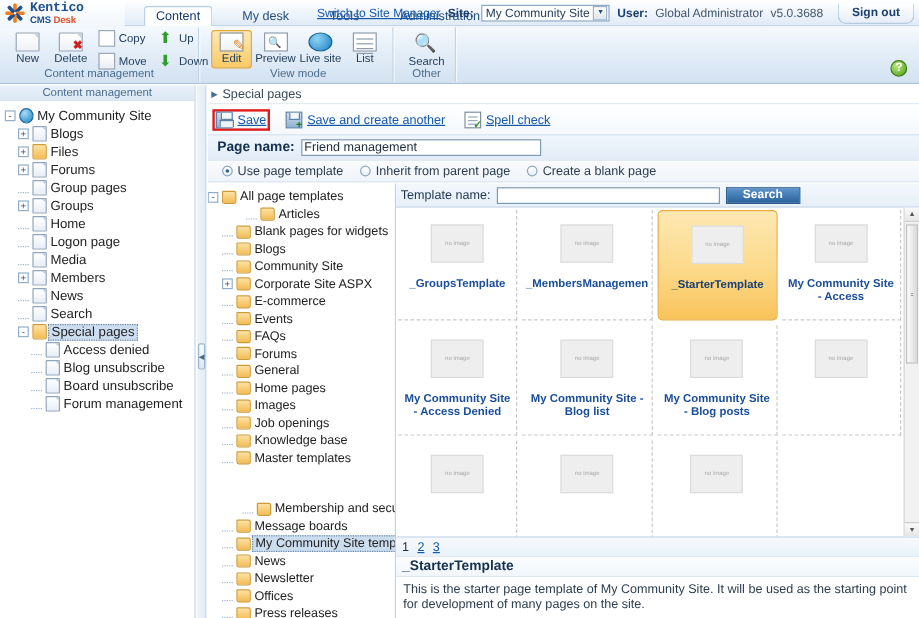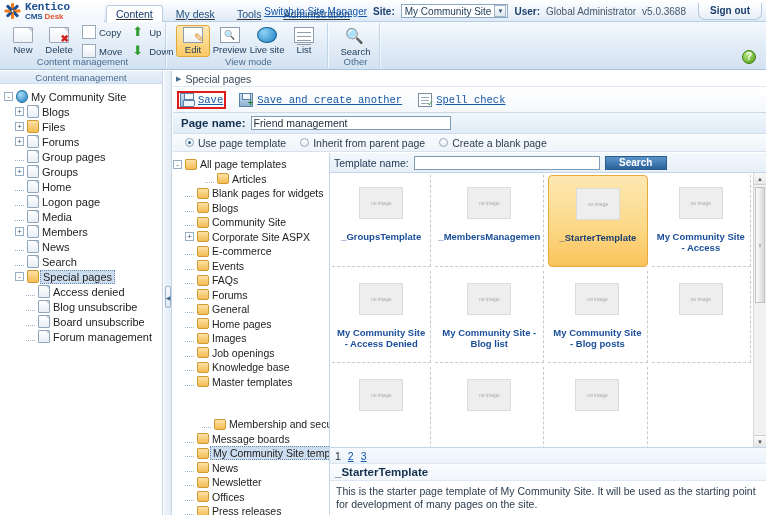--- a/index.html
+++ b/index.html
@@ -34,21 +34,21 @@
   .logo-star i:nth-child(4){ transform: rotate(135deg); background:#1d4f91; }
   .logo-star i:nth-child(5){ transform: rotate(180deg); background:#f07d1a; }
   .logo-star i:nth-child(6){ transform: rotate(225deg); background:#1d4f91; }
   .logo-star i:nth-child(7){ transform: rotate(270deg); background:#f07d1a; }
   .logo-star i:nth-child(8){ transform: rotate(315deg); background:#1d4f91; }
   .logo-text { margin-left: 3px; line-height: 1; }
   .logo-l1 { font-size: 11px; font-weight: bold; color: #1d4f91; letter-spacing: -0.2px; font-family: Liberation Mono, monospace; }
   .logo-l2 { font-size: 8px; font-weight: bold; color: #1d4f91; letter-spacing: -0.1px; }
   .logo-l2 .red { color: #e04e2a; }
 
-  .tabs { position: absolute; left: 106px; top: 5px; display: flex; gap: 4px; text-decoration: underline; }
+  .tabs { position: absolute; left: 120px; top: 5px; display: flex; gap: 16px; }
   .tab {
     height: 17px; padding: 0 9px; font-size: 10.5px; color: #25507f;
     display: flex; align-items: center; cursor: default;
     border-radius: 3px 3px 0 0;
   }
   .tab.active {
     background: #fff; border: 1px solid #b9cfe4; border-bottom: none;
     color: #15386b; font-weight: normal;
   }
 
@@ -189,21 +189,20 @@
     height: 16px; display:flex; align-items:center; padding-left: 3px;
     font-size:10.5px; color:#3a4a5c; border-bottom:1px solid #dce7f1;
     background:#fff;
   }
   .bc-arrow { font-size:7px; color:#4a6c8f; margin-right:4px; }
 
   .actbar {
     height: 26px; display:flex; align-items:center; gap:10px;
     padding-left: 4px; border-bottom:1px solid #c9d9e8;
     background: linear-gradient(to bottom,#ffffff,#f4f8fc);
-    font-family: Liberation Mono, monospace;
   }
   .act { display:flex; align-items:center; gap:4px; cursor:pointer; padding:2px 3px; }
   .act.hl { border:2px solid #e01b1b; padding:0 1px; }
   .act .label { font-size:10.5px; color:#1558a8; text-decoration:underline; }
   .ic-save { width:14px; height:14px; position:relative; background:linear-gradient(to bottom,#cfe0ef,#8fb2d2); border:1px solid #5d82a8; }
   .ic-save::before { content:''; position:absolute; left:3px; top:0; width:8px; height:5px; background:#f2f7fb; border:1px solid #5d82a8; border-top:none;}
   .ic-save::after { content:''; position:absolute; left:2px; bottom:0; width:10px; height:5px; background:#eef5fb; border:1px solid #5d82a8; border-bottom:none;}
   .ic-save2 { width:14px; height:14px; position:relative; background:linear-gradient(to bottom,#cfe0ef,#8fb2d2); border:1px solid #5d82a8; }
   .ic-save2::before { content:''; position:absolute; left:2px; top:0; width:7px; height:5px; background:#f2f7fb; border:1px solid #5d82a8; border-top:none;}
   .ic-save2::after { content:'+'; position:absolute; right:-1px; bottom:-3px; font-size:9px; color:#1f7a1f; font-weight:bold; }

